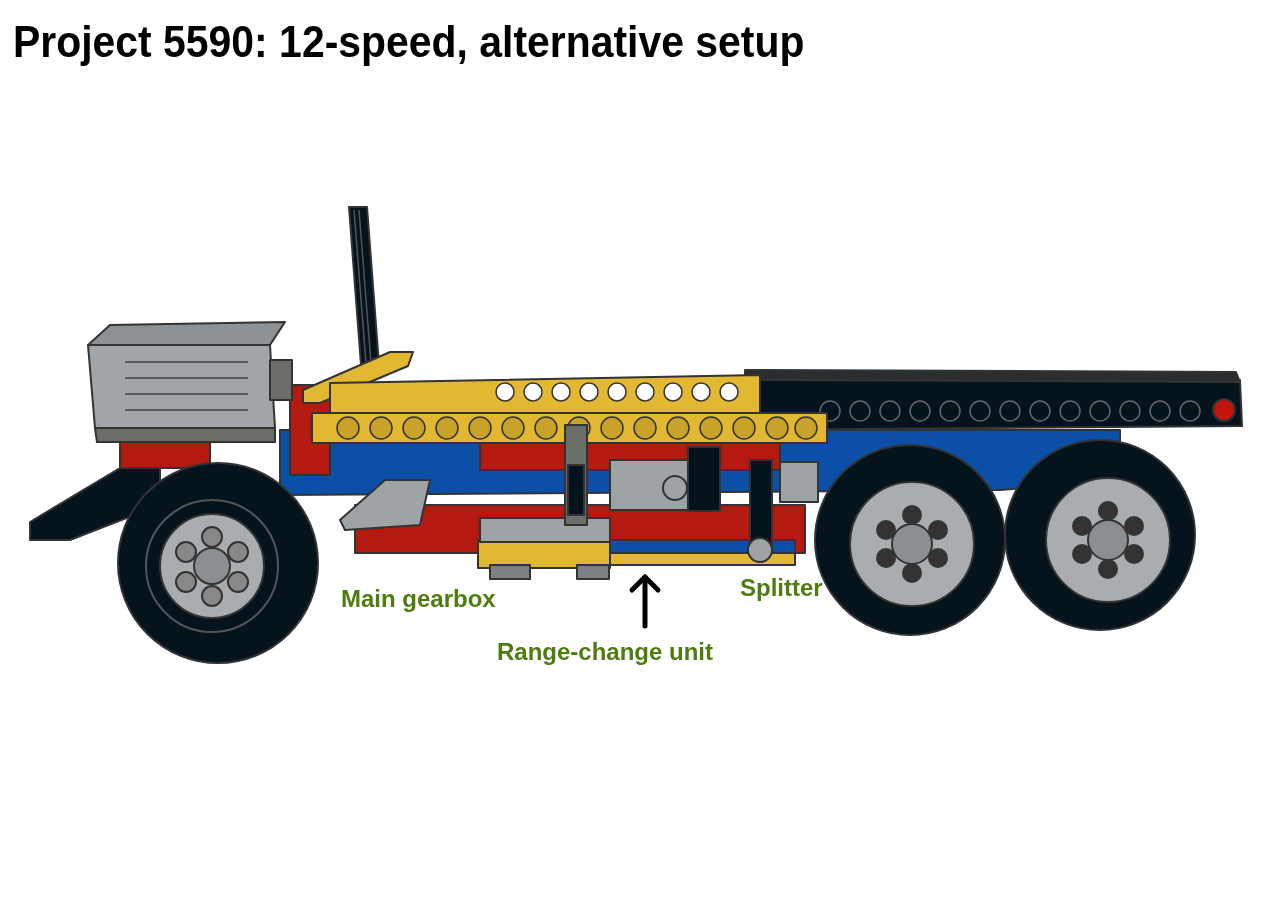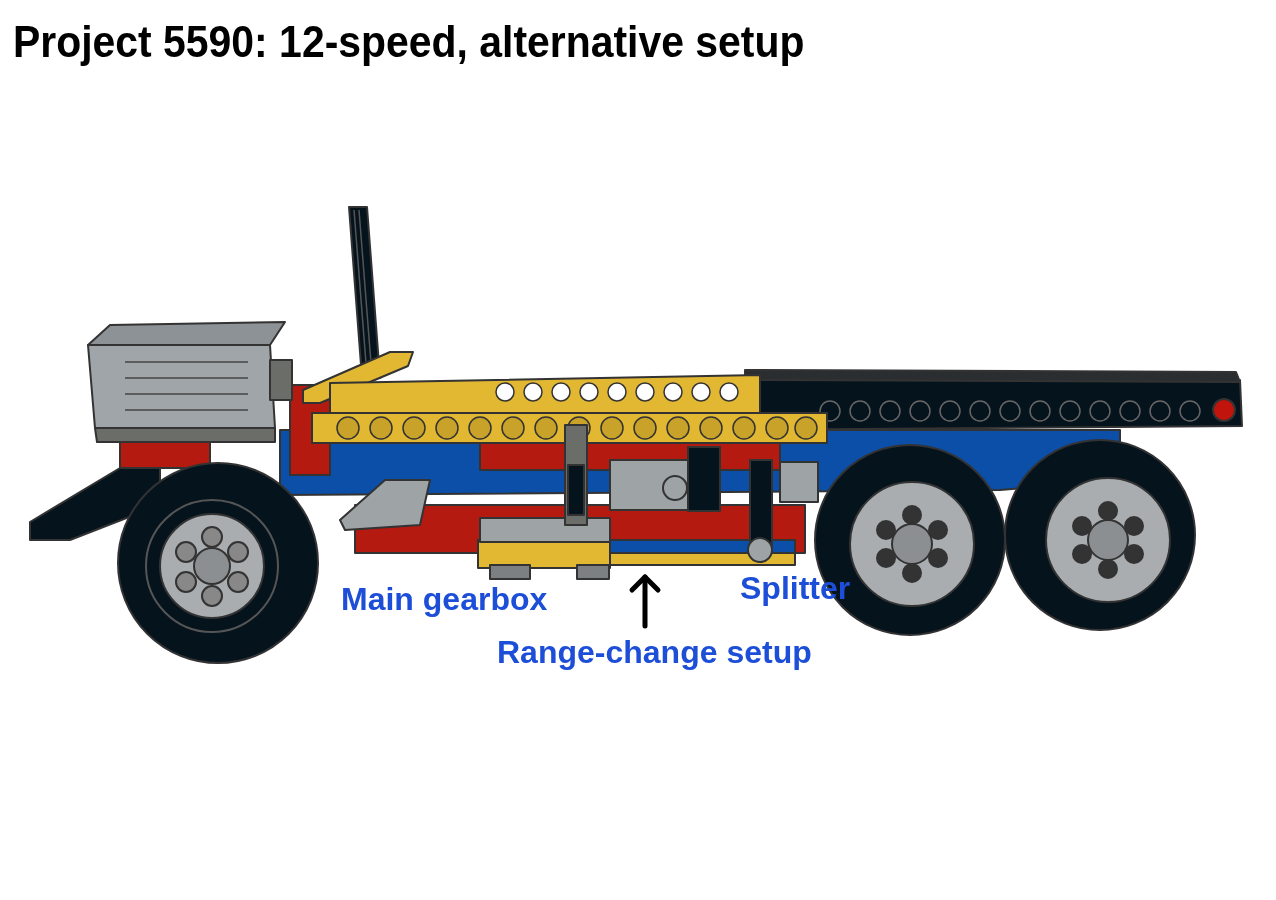--- a/index.html
+++ b/index.html
@@ -1,18 +1,18 @@
 <!DOCTYPE html>
 <html><head>
 <meta charset="utf-8">
 <style>
   html,body{margin:0;padding:0;background:#ffffff;}
   body{width:1276px;height:900px;position:relative;overflow:hidden;font-family:"Liberation Sans",sans-serif;}
   .title{position:absolute;left:13px;top:14px;font-size:44px;font-weight:bold;color:#000;letter-spacing:0px;line-height:56px;transform:scaleX(0.93);transform-origin:left top;white-space:nowrap;}
-  .label{position:absolute;font-size:32px;font-weight:bold;color:#1d4ed8;white-space:nowrap;line-height:36px;}
+  .label{position:absolute;font-size:24px;font-weight:bold;color:#4d7c0f;white-space:nowrap;line-height:36px;}
   .model{position:absolute;left:0;top:0;width:1276px;height:900px;}
 </style>
 </head>
 <body>
 
 <div class="title">Project 5590: 12-speed, alternative setup</div>
 
 <svg class="model" viewBox="0 0 1276 900" xmlns="http://www.w3.org/2000/svg">
   <g stroke="#333" stroke-width="2" stroke-linejoin="round">
 
@@ -165,13 +165,13 @@
   </g>
 
   <g stroke="#000" stroke-width="5" fill="none" stroke-linecap="round" stroke-linejoin="round">
     <line x1="645" y1="577" x2="645" y2="626"></line>
     <polyline points="632,590 645,577 658,590"></polyline>
   </g>
 </svg>
 
 <div class="label" style="left:341px;top:581px;">Main gearbox</div>
 <div class="label" style="left:692px;top:570px;margin-left:48px;">Splitter</div>
-<div class="label" style="left:497px;top:634px;">Range-change setup</div>
+<div class="label" style="left:497px;top:634px;">Range-change unit</div>
 
 </body></html>

